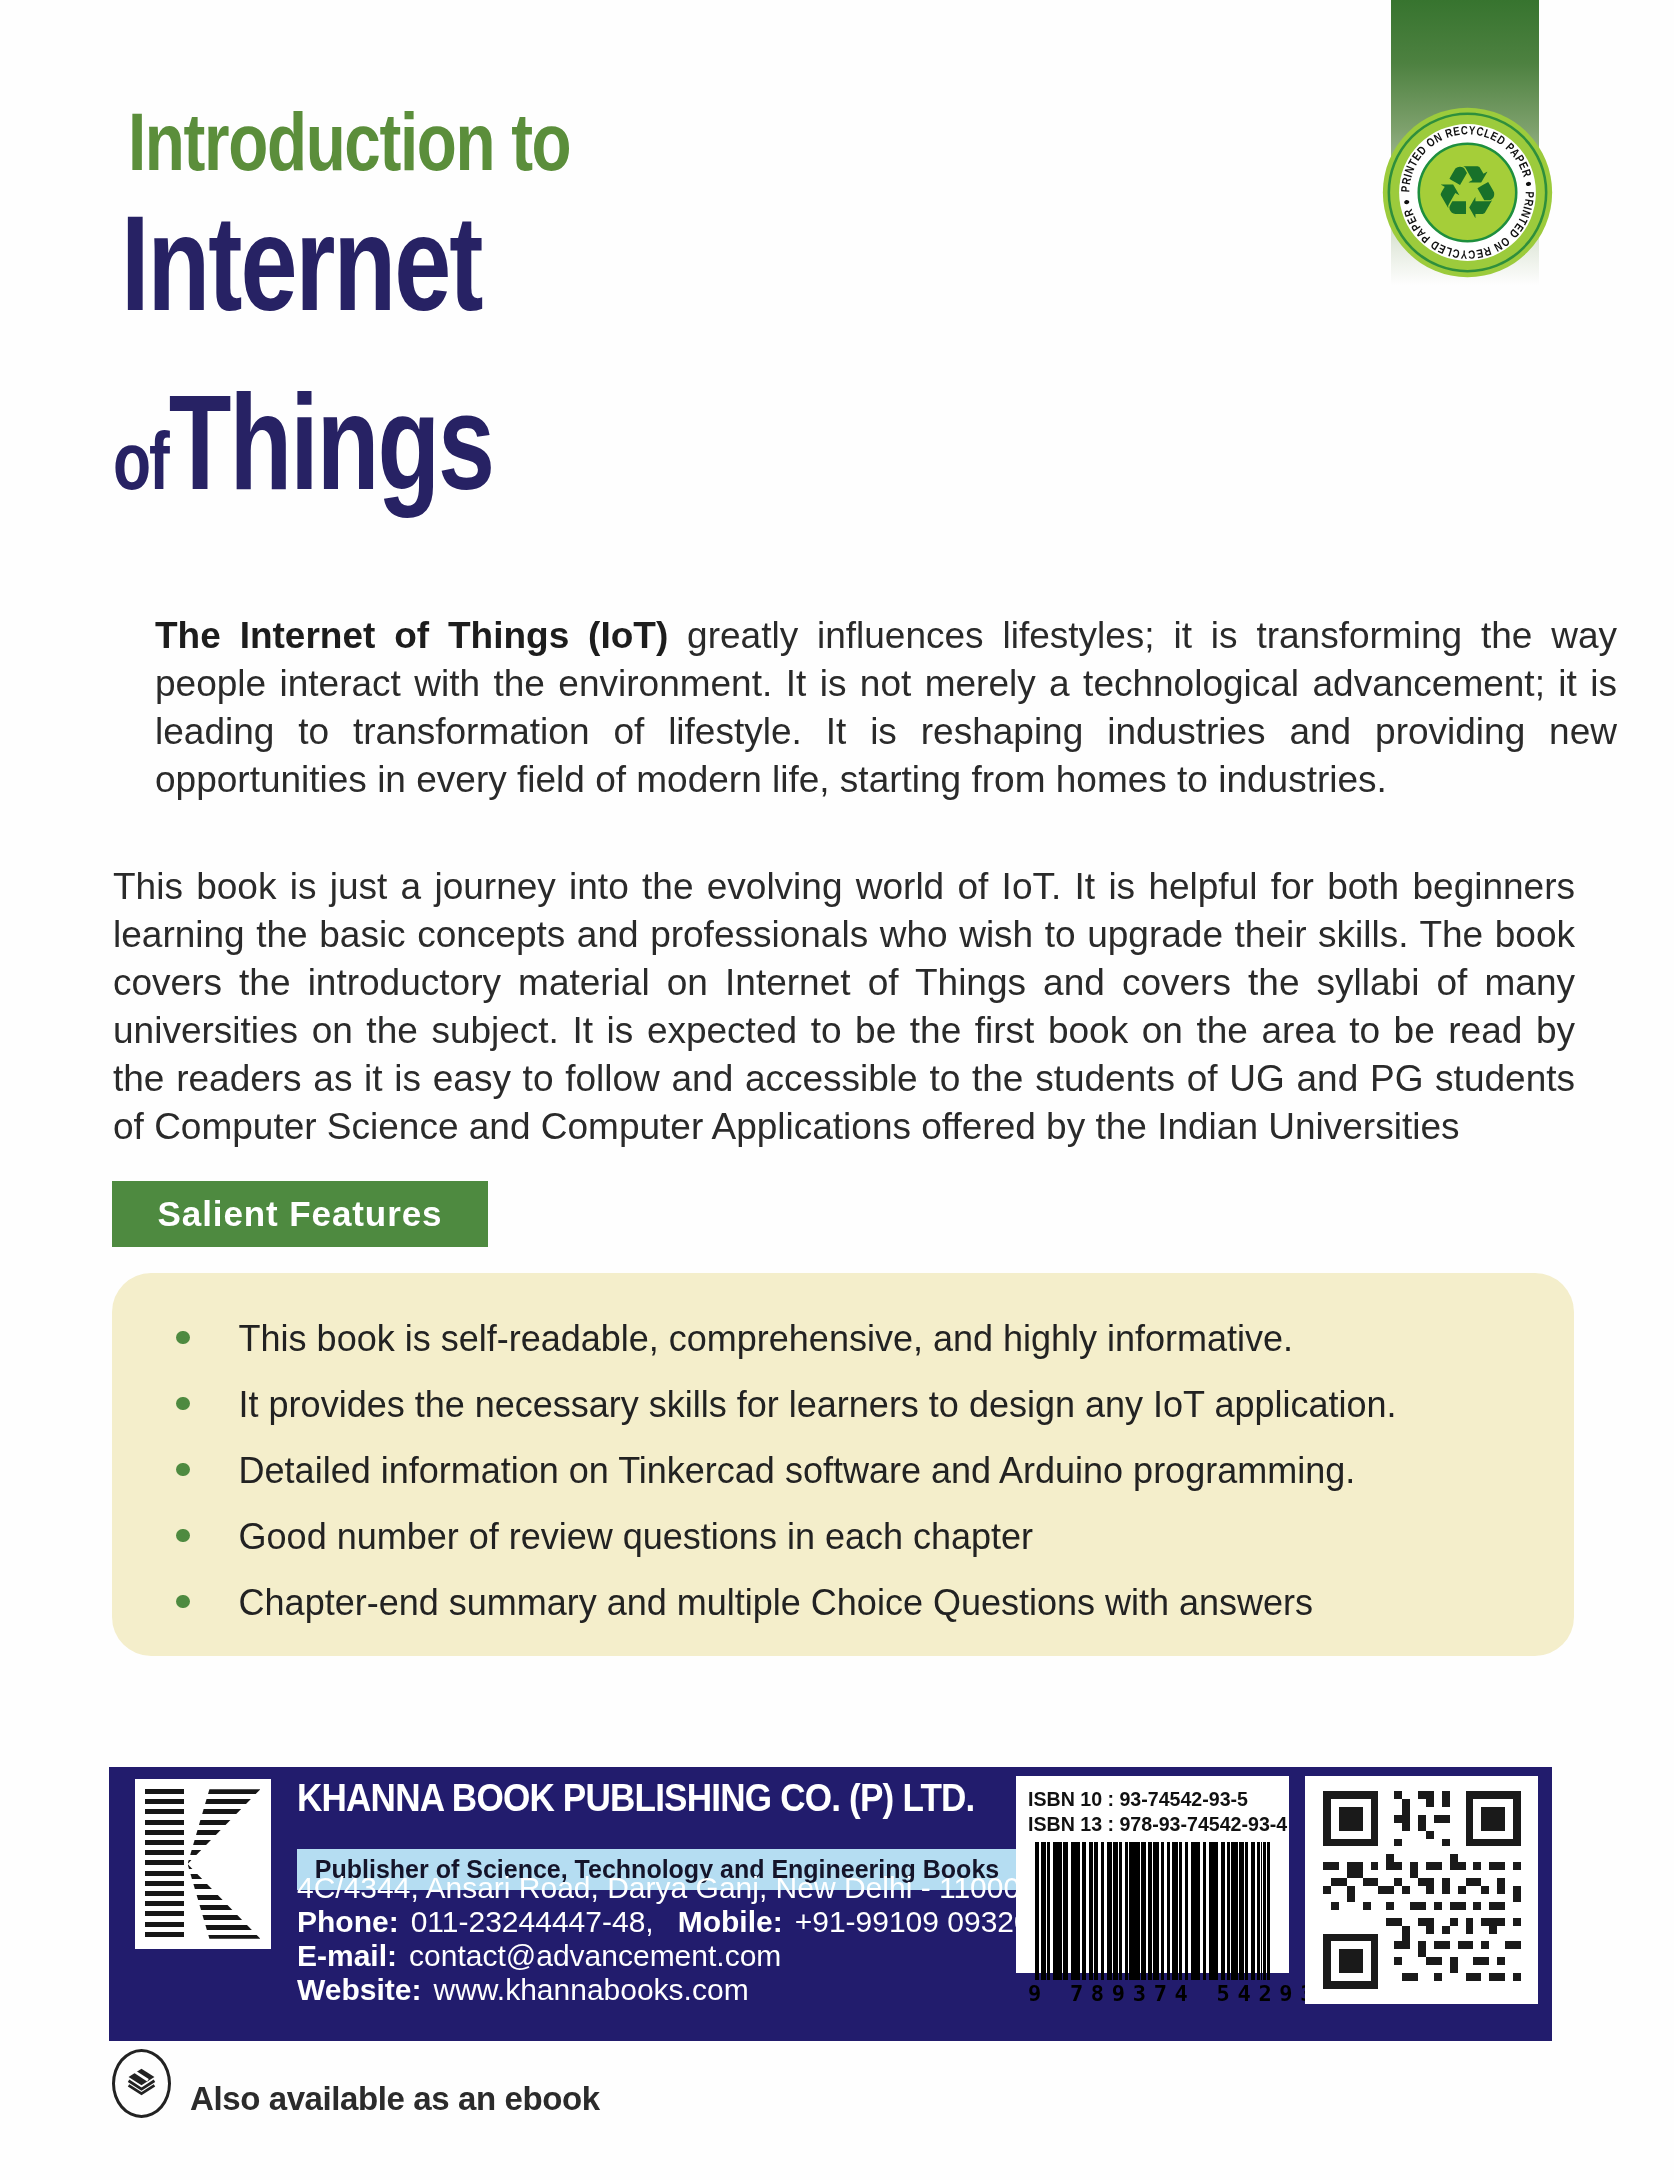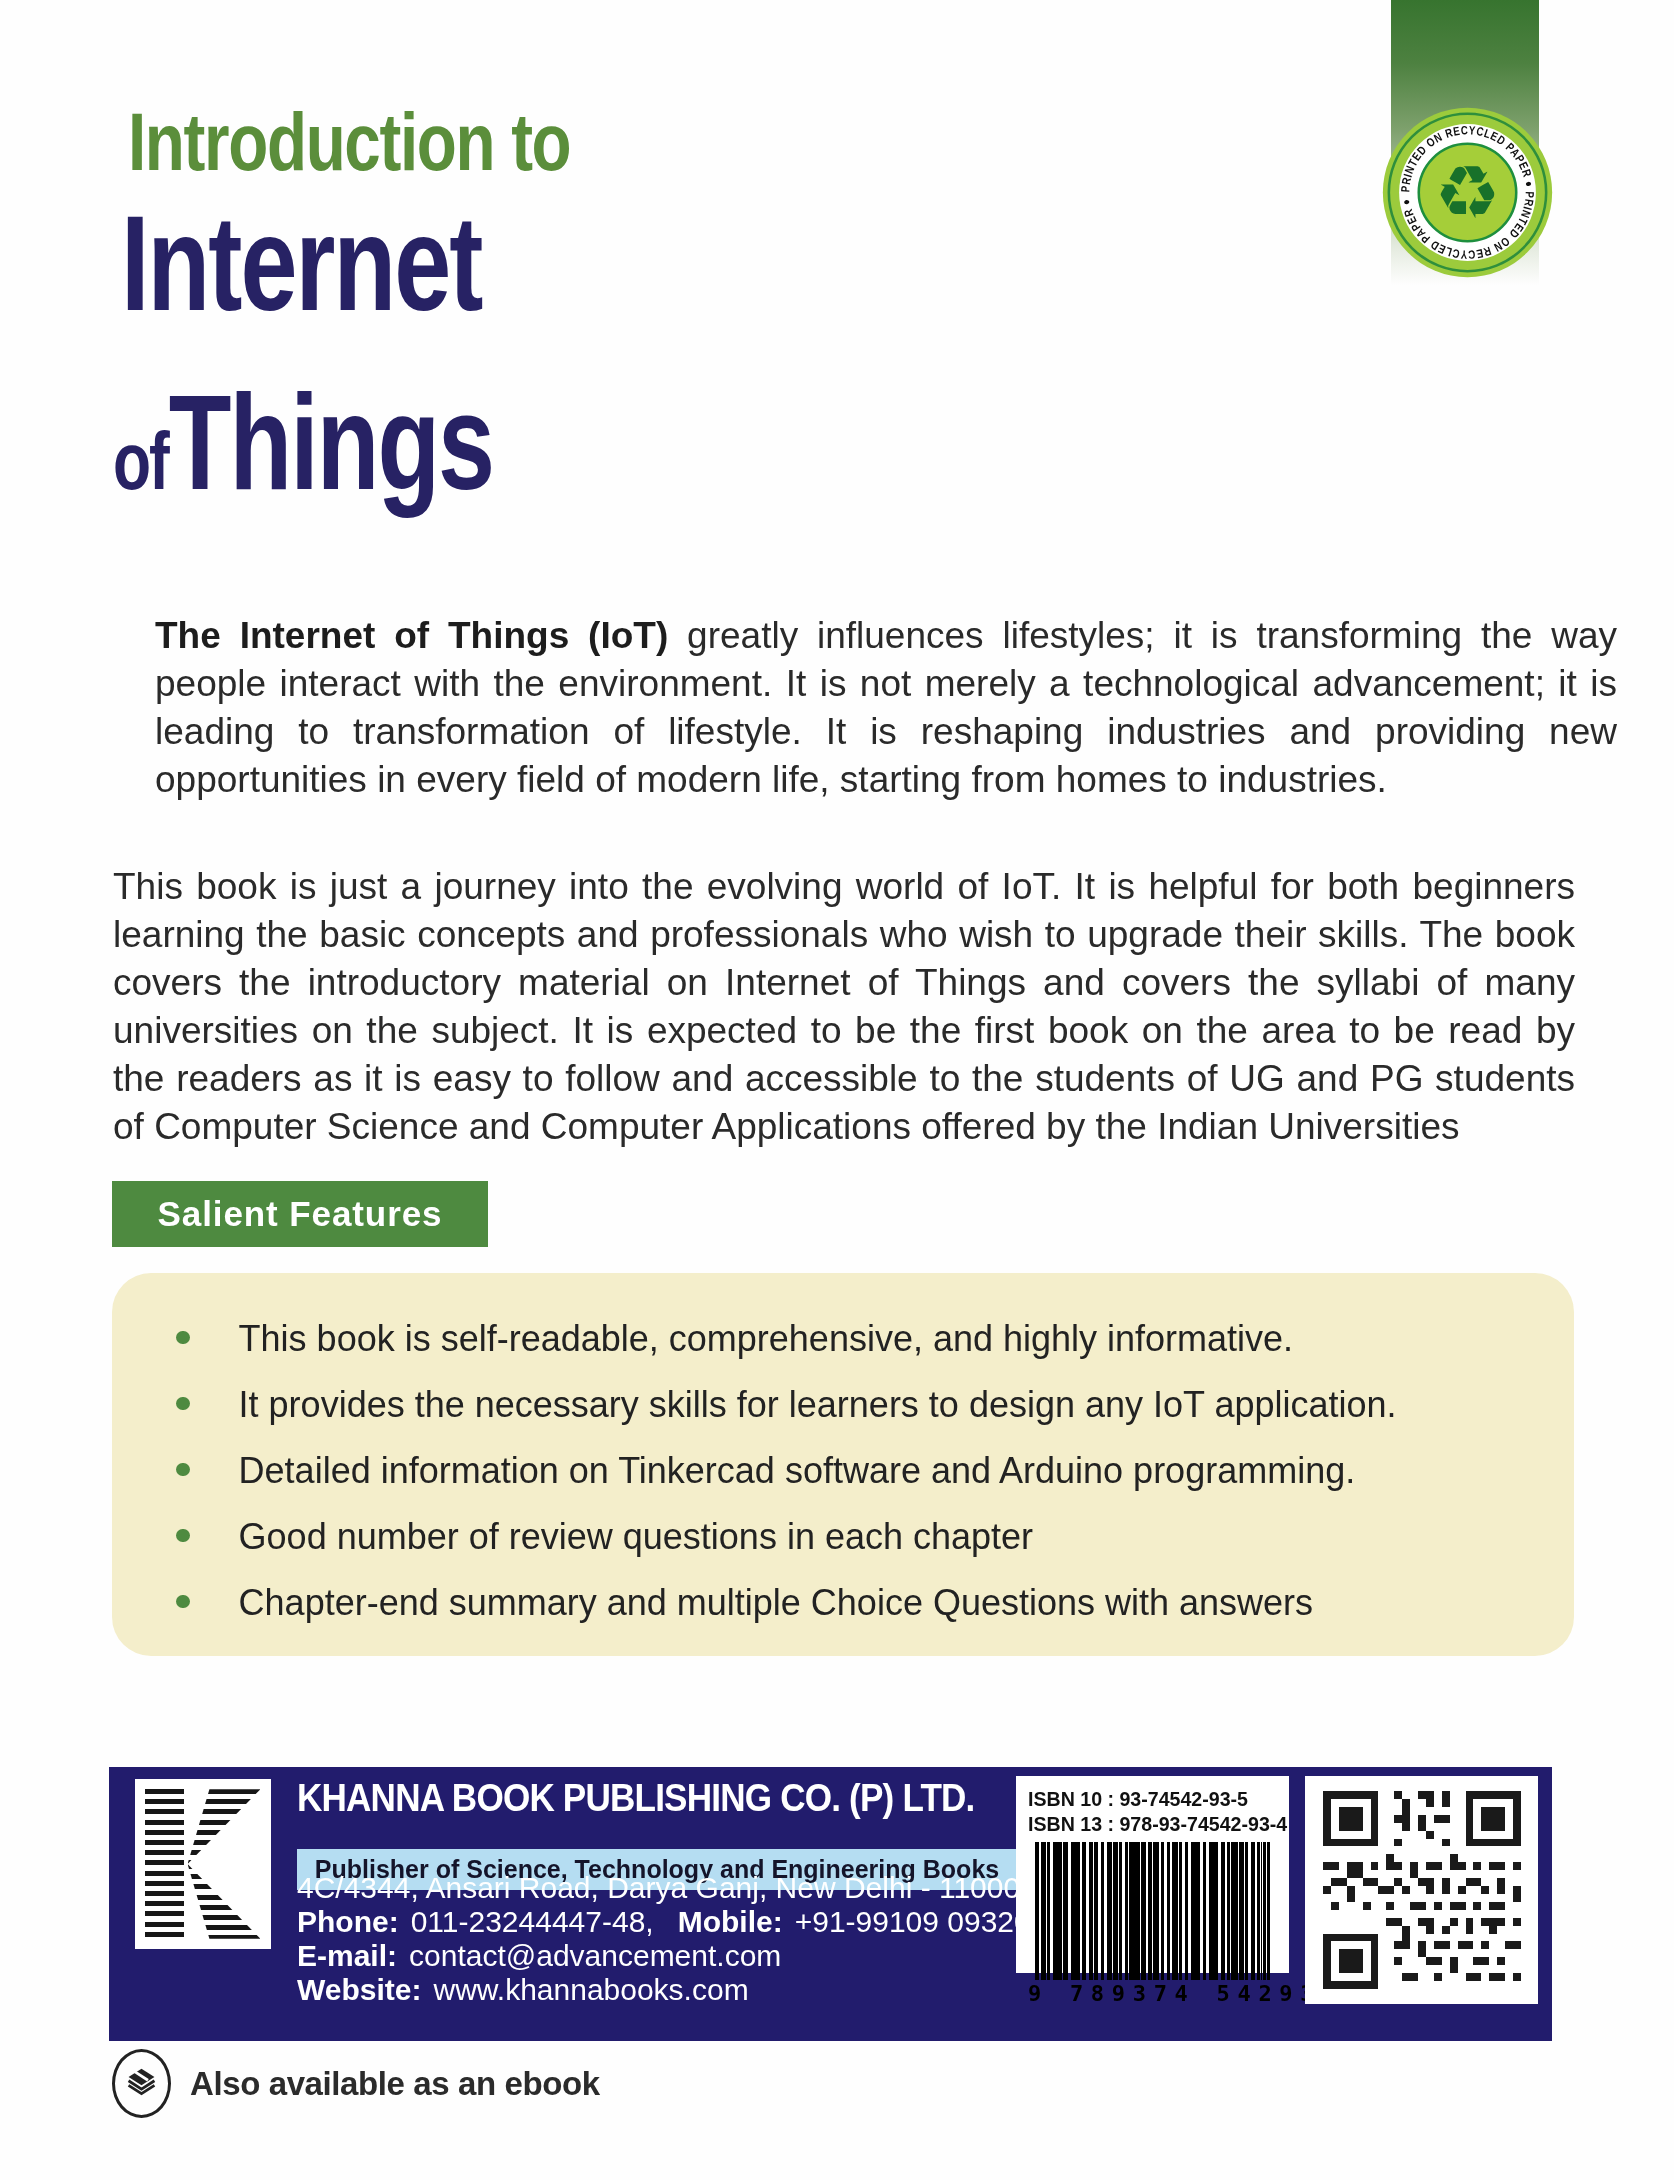--- a/index.html
+++ b/index.html
@@ -69,21 +69,21 @@
       repeating-linear-gradient(90deg,#000 0 2.6px,transparent 2.6px 6px),
       repeating-linear-gradient(90deg,#000 0 1.7px,transparent 1.7px 9.4px),
       repeating-linear-gradient(90deg,#000 0 4.3px,transparent 4.3px 19.6px),
       repeating-linear-gradient(90deg,transparent 0 12px,#000 12px 13.6px,transparent 13.6px 31.5px);
   }
   .barcode-digits{margin-top:1.7px;font-size:22px;font-weight:bold;color:#000;letter-spacing:7.7px;white-space:nowrap;font-family:"DejaVu Sans Mono",monospace;}
   
   .qr-box{position:absolute;left:1196px;top:9.4px;width:233px;height:228px;background:#ffffff;display:flex;align-items:center;justify-content:center;}
   .qr-box svg{width:198px;height:198px;}
   
-  .ebook{position:absolute;left:112px;top:2049px;display:flex;align-items:center;}
+  .ebook{position:absolute;left:112px;top:2049px;display:flex;align-items:flex-end;}
   .ebook-logo{width:53px;height:63px;border:3.4px solid #222;border-radius:50%;display:flex;align-items:center;justify-content:center;}
   .ebook-text{margin-left:19px;font-size:33px;font-weight:bold;color:#2b2b2b;letter-spacing:-0.4px;}
 </style>
 </head>
 <body>
 
 <div class="page">
 
   <div class="ribbon"></div>
   <div class="badge">

